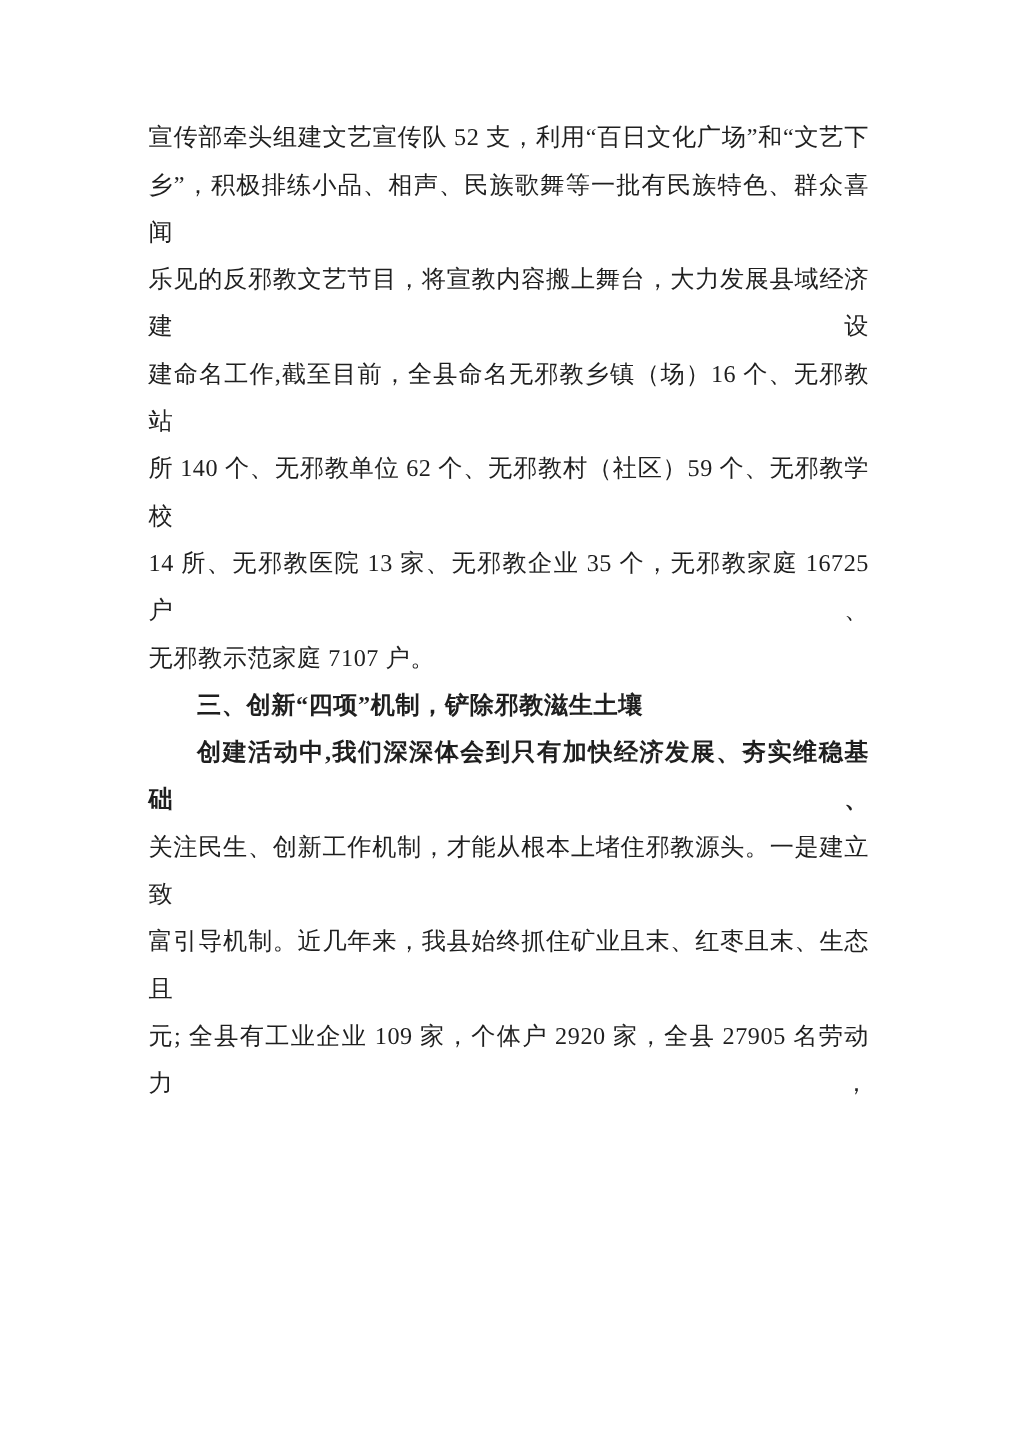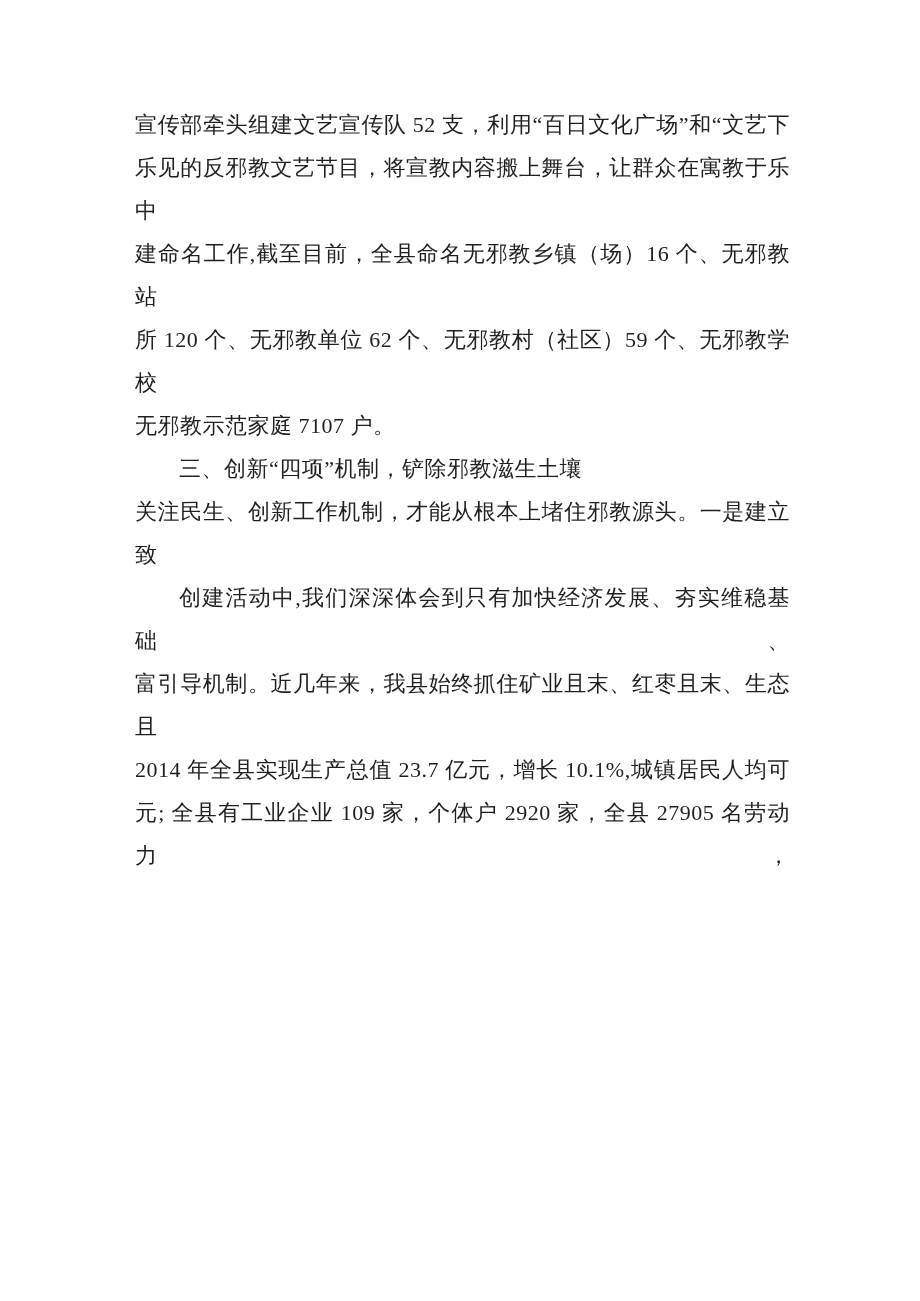--- a/index.html
+++ b/index.html
@@ -35,33 +35,35 @@
     text-align: justify;
     text-align-last: justify;
   }
   .short {
     white-space: normal;
     text-align: right;
     text-align-last: left;
   }
   .indent {
     text-indent: 2em;
+    font-weight: bold;
   }
 </style>
 </head>
 <body>
 
 <div class="page">
   <div class="text-block">
     <p class="line fill">宣传部牵头组建文艺宣传队 52 支，利用“百日文化广场”和“文艺下</p>
-    <p class="line fill">乐见的反邪教文艺节目，将宣教内容搬上舞台，让群众在寓教于乐中</p>
+    <p class="line fill">乡”，积极排练小品、相声、民族歌舞等一批有民族特色、群众喜闻</p>
+    <p class="line fill">乐见的反邪教文艺节目，将宣教内容搬上舞台，大力发展县域经济建设</p>
     <p class="line fill">建命名工作,截至目前，全县命名无邪教乡镇（场）16 个、无邪教站</p>
-    <p class="line fill">所 120 个、无邪教单位 62 个、无邪教村（社区）59 个、无邪教学校</p>
+    <p class="line fill">所 140 个、无邪教单位 62 个、无邪教村（社区）59 个、无邪教学校</p>
+    <p class="line fill">14 所、无邪教医院 13 家、无邪教企业 35 个，无邪教家庭 16725 户、</p>
     <p class="line short">无邪教示范家庭 7107 户。</p>
     <p class="line short indent">三、创新“四项”机制，铲除邪教滋生土壤</p>
+    <p class="line fill indent">创建活动中,我们深深体会到只有加快经济发展、夯实维稳基础、</p>
     <p class="line fill">关注民生、创新工作机制，才能从根本上堵住邪教源头。一是建立致</p>
-    <p class="line fill indent">创建活动中,我们深深体会到只有加快经济发展、夯实维稳基础、</p>
     <p class="line fill">富引导机制。近几年来，我县始终抓住矿业且末、红枣且末、生态且</p>
-    <p class="line fill">2014 年全县实现生产总值 23.7 亿元，增长 10.1%,城镇居民人均可</p>
     <p class="line fill">元; 全县有工业企业 109 家，个体户 2920 家，全县 27905 名劳动力，</p>
 
   </div>
 </div>
 
 </body></html>

